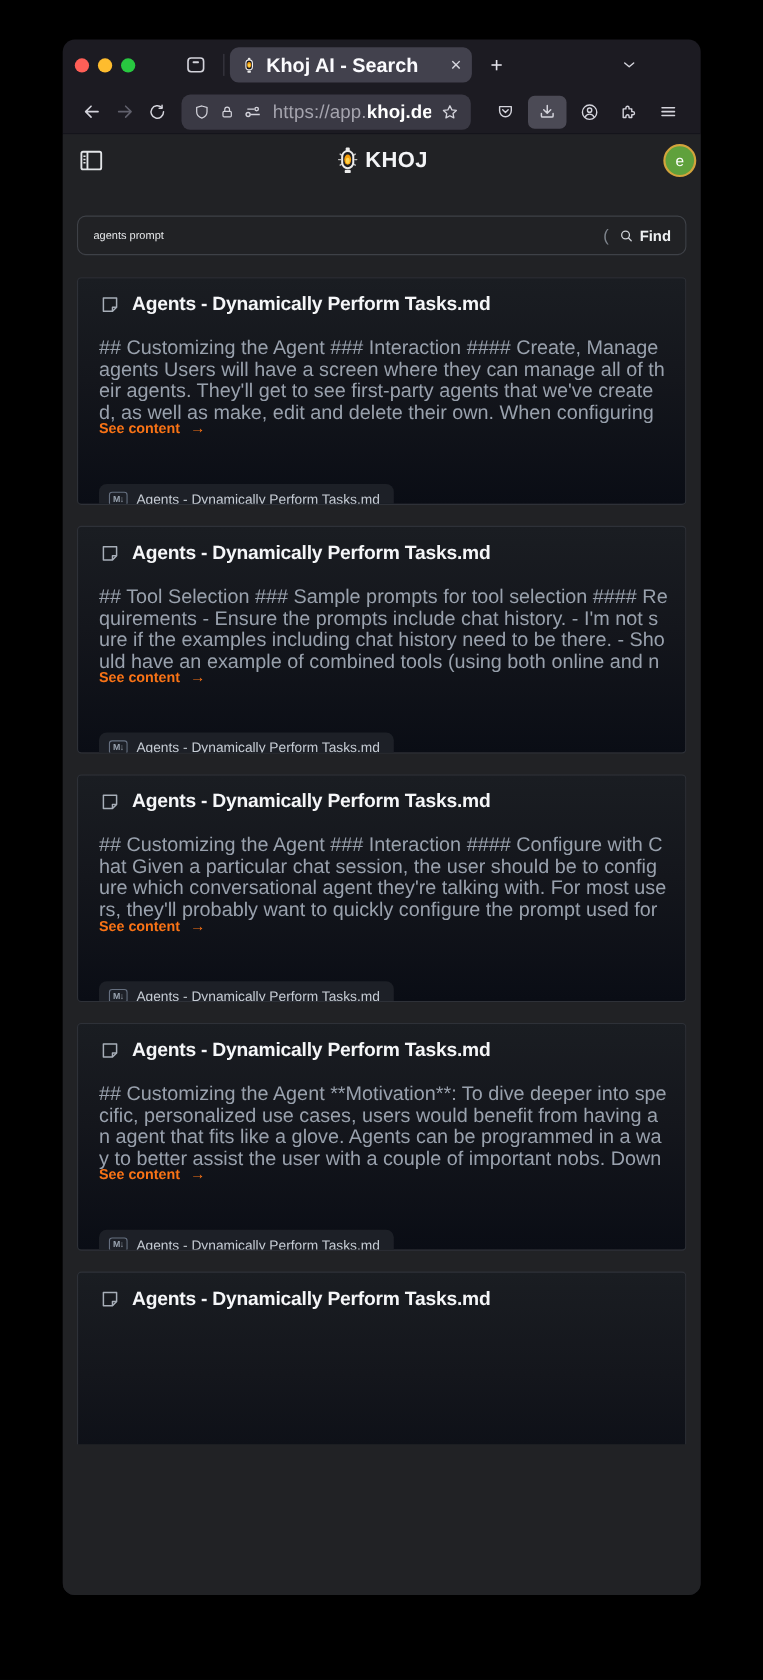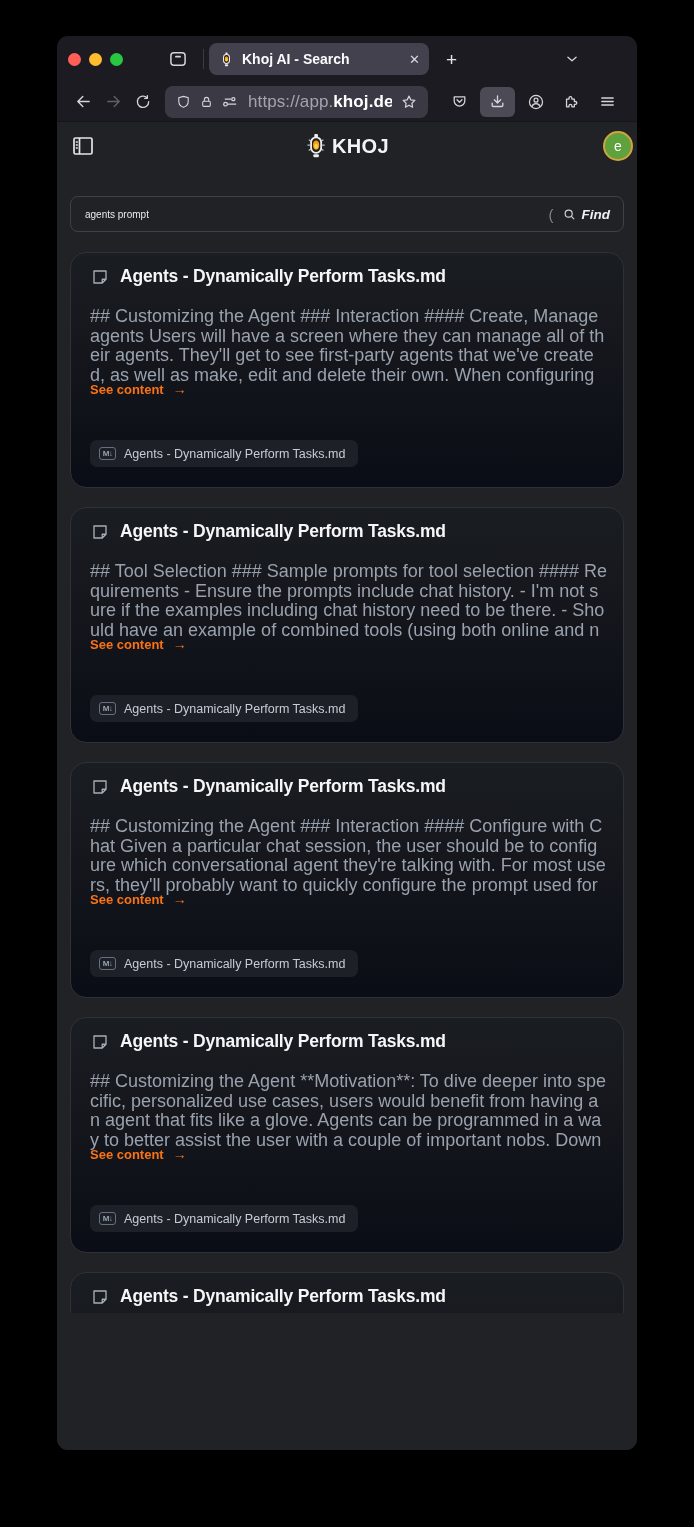--- a/index.html
+++ b/index.html
@@ -13,21 +13,21 @@
   
   .tabbar { height:46px; display:flex; align-items:center; padding:0 14px 0 11px; flex:none; }
   .traffic { display:flex; gap:8px; align-items:center; }
   .traffic span { width:13px; height:13px; border-radius:50%; display:block; }
   .t-red{ background:var(--traffic-red); } .t-yellow{ background:var(--traffic-yellow); } .t-green{ background:var(--traffic-green); }
   .chrome-ic { color:var(--chrome-icon); display:flex; align-items:center; justify-content:center; }
   .lib-btn { margin-left:45px; }
   .tab-sep { width:1px; height:20px; background:#3c3b45; margin-left:15px; }
   .tab { margin-left:5px; width:220px; height:32px; background:var(--tab-active); border-radius:8px;
          display:flex; align-items:center; gap:9px; padding:0 9px 0 11px; }
-  .tab-title { flex:1; font-size:14px; font-weight:700; color:#fbfbfe; white-space:nowrap; overflow:hidden; }
+  .tab-title { flex:1; font-size:18px; font-weight:700; color:#fbfbfe; white-space:nowrap; overflow:hidden; }
   .tab-close { font-size:13px; color:#d8d8e0; line-height:1; }
   .newtab { margin-left:17px; font-size:19px; font-weight:400; color:#e2e2ea; line-height:1; }
   .tab-chevron { margin-left:auto; margin-right:44px; }
 
   .navbar { height:40px; display:flex; align-items:center; padding:0 11px; flex:none; border-bottom:1px solid #15141b; }
   .nav-btn { width:30px; height:28px; display:flex; align-items:center; justify-content:center; color:var(--chrome-icon); }
   .nav-btn.dim { color:#60606c; }
   .urlbar { margin-left:7px; width:263px; height:32px; background:var(--urlbar-bg); border-radius:8px;
             display:flex; align-items:center; gap:9px; padding:0 11px; flex:none; }
   .url-text { font-size:17px; white-space:nowrap; overflow:hidden; letter-spacing:.1px; }
@@ -44,24 +44,24 @@
   .logo { position:absolute; left:50%; top:50%; transform:translate(-50%,-50%); display:flex; align-items:center; gap:5px; }
   .logo-text { font-size:20px; font-weight:800; color:#f3f4f6; letter-spacing:.3px; }
   .avatar { margin-left:auto; width:30px; height:30px; border-radius:50%; background:var(--avatar-green);
             border:2px solid var(--avatar-ring); color:#fff; font-size:14px; display:flex; align-items:center; justify-content:center; }
 
   .search-row { margin:26px 13px 0; height:36px; border:1px solid #3e4147; border-radius:8px;
                 display:flex; align-items:center; padding:0 13px 0 14px; flex:none; }
   .search-input { flex:1; background:transparent; border:none; outline:none; color:#e8eaec;
                   font-size:10px; font-family:inherit; }
   .find-sep { color:#7e848c; font-size:15px; font-weight:300; margin-right:9px; }
-  .find-btn { display:flex; align-items:center; gap:6px; color:#eef0f2; font-size:13.5px; font-weight:700;font-style:italic; }
+  .find-btn { display:flex; align-items:center; gap:6px; color:#eef0f2; font-size:13.5px; font-weight:700; }
 
   .results { margin:20px 13px 0; height:1061px; overflow:hidden; flex:none; }
-  .card { position:relative; height:236px; margin-bottom:19px; border:1px solid var(--card-border); border-radius:16px;
+  .card { position:relative; height:207px; margin-bottom:19px; border:1px solid var(--card-border); border-radius:4px;
           background:linear-gradient(180deg, var(--card-top) 0%, #14161c 45%, var(--card-bottom) 100%); overflow:hidden; }
   .card-head { position:absolute; top:13px; left:20px; right:20px; display:flex; align-items:center; gap:11px; }
   .doc-ic { color:#a7aeb8; display:flex; flex:none; }
   .card-title { font-size:17.5px; font-weight:700; color:var(--title-color); letter-spacing:-.2px;
                 white-space:nowrap; overflow:hidden; }
   .snippet { position:absolute; top:54px; left:19px; right:16px; height:80px; overflow:hidden;
              color:var(--snippet-color); font-size:18px; line-height:19.7px; word-break:break-all; }
   .see { position:absolute; top:128px; left:19px; display:flex; align-items:center; gap:9px;
          color:var(--accent); font-size:13px; font-weight:700; }
   .see-arrow { font-size:14px; font-weight:400; }

